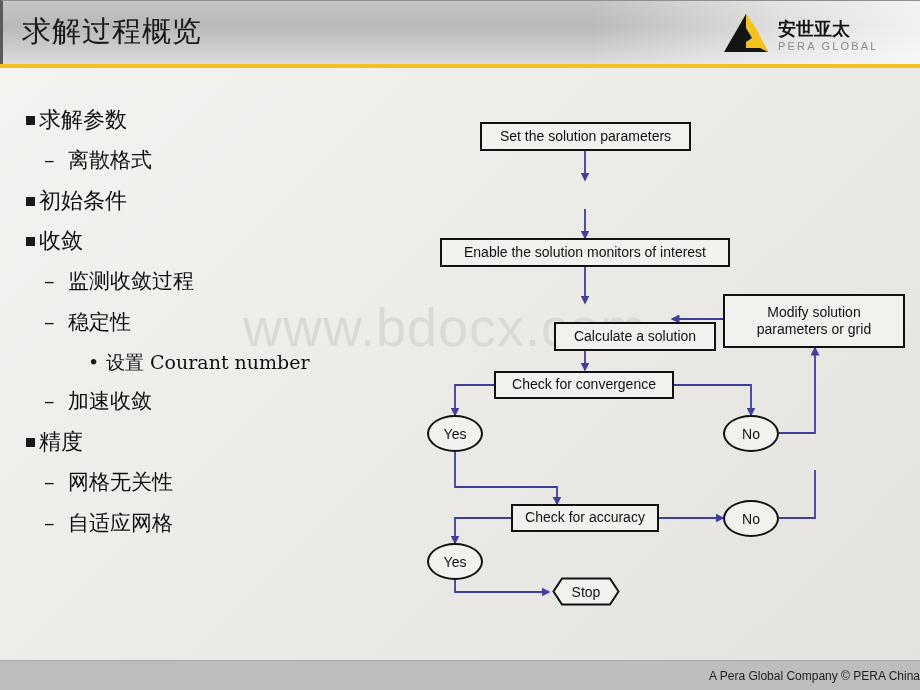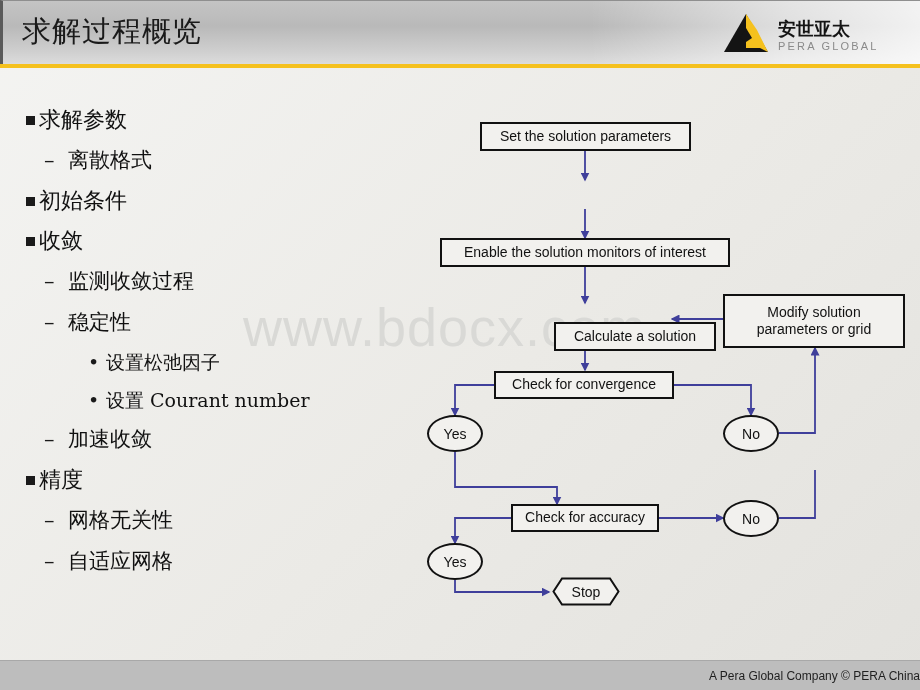--- a/index.html
+++ b/index.html
@@ -226,21 +226,20 @@
 
   <div id="watermark">www.bdocx.com</div>
 
   <div id="bullets">
     <div class="lvl1"><span class="sq"></span><span>求解参数</span></div>
     <div class="lvl2"><span class="dash">–</span><span>离散格式</span></div>
     <div class="lvl1"><span class="sq"></span><span>初始条件</span></div>
     <div class="lvl1"><span class="sq"></span><span>收敛</span></div>
     <div class="lvl2"><span class="dash">–</span><span>监测收敛过程</span></div>
     <div class="lvl2"><span class="dash">–</span><span>稳定性</span></div>
-    <div class="lvl3"><span class="dot">•</span><span>设置松弛因子</span></div>
     <div class="lvl3"><span class="dot">•</span><span>设置 Courant number</span></div>
     <div class="lvl2"><span class="dash">–</span><span>加速收敛</span></div>
     <div class="lvl1"><span class="sq"></span><span>精度</span></div>
     <div class="lvl2"><span class="dash">–</span><span>网格无关性</span></div>
     <div class="lvl2"><span class="dash">–</span><span>自适应网格</span></div>
   </div>
 
   <svg id="flow" viewBox="0 0 920 690" xmlns="http://www.w3.org/2000/svg">
     <defs>
       <marker id="ah" markerWidth="9" markerHeight="9" refX="7.5" refY="4.5" orient="auto" markerUnits="userSpaceOnUse">

